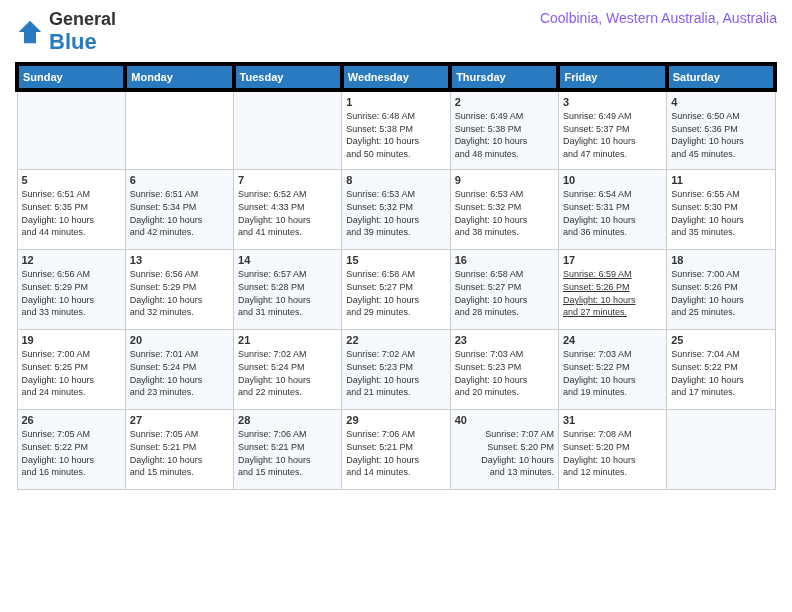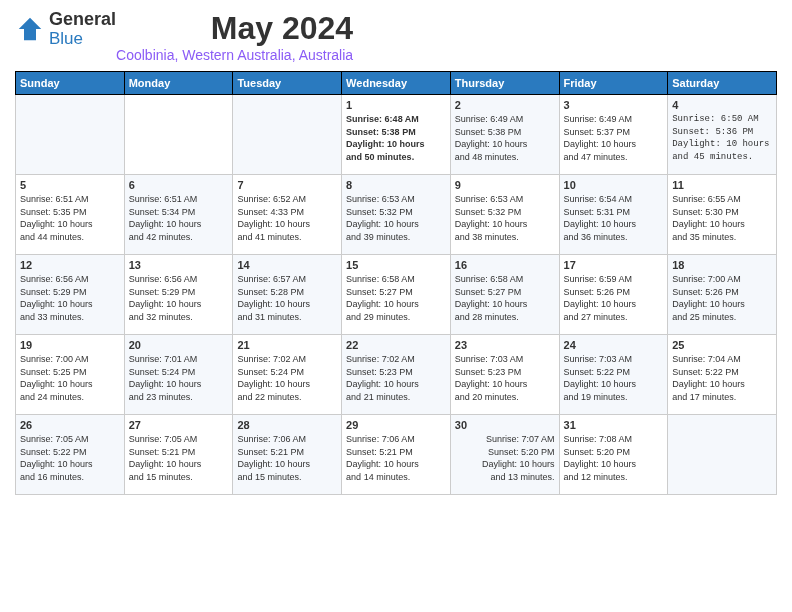--- a/index.html
+++ b/index.html
@@ -5,41 +5,41 @@
     * { box-sizing: border-box; margin: 0; padding: 0; }
     body {
       font-family: Arial, sans-serif;
       background: #fff;
       width: 792px;
       min-height: 612px;
       padding: 10px 15px;
     }
     .header {
       display: flex;
-      justify-content: flex-start;
+      justify-content: space-between;
       align-items: flex-start;
       margin-bottom: 8px;
     }
     .logo {
       display: flex;
       align-items: center;
     }
     .logo-text {
       display: flex;
       flex-direction: column;
       line-height: 1.1;
     }
     .logo-general {
       font-size: 18px;
       font-weight: bold;
       color: #333;
     }
     .logo-blue {
-      font-size: 17px;
-      font-weight: normal;
+      font-size: 22px;
+      font-weight: bold;
       color: #2a7abf;
     }
     .logo-icon {
       width: 30px;
       height: 30px;
       margin-right: 4px;
     }
     .title-block {
       text-align: right;
     }
@@ -56,21 +56,21 @@
       width: 100%;
       border-collapse: collapse;
       table-layout: fixed;
     }
     thead tr th {
       background: #2a7abf;
       color: #fff;
       font-size: 11px;
       font-weight: bold;
       padding: 5px 4px;
-      border: 1px solid #000000;
+      border: 4px solid #000000;
       text-align: left;
     }
     tbody tr td {
       border: 1px solid #ccc;
       vertical-align: top;
       padding: 4px 4px;
       font-size: 9.5px;
       color: #333;
       height: 80px;
       background: #fff;
@@ -104,21 +104,20 @@
     <svg class="logo-icon" viewBox="0 0 40 40">
       <rect x="0" y="0" width="40" height="40" fill="white"></rect>
       <polygon points="20,5 35,20 28,20 28,35 12,35 12,20 5,20" fill="#2a7abf"></polygon>
     </svg>
     <div class="logo-text">
       <span class="logo-general">General</span>
       <span class="logo-blue">Blue</span>
     </div>
   </div>
   <div class="title-block">
-    <div class="title-month">May 2024</div>
     <div class="title-location">Coolbinia, Western Australia, Australia</div>
   </div>
 </div>
 
 <table>
   <thead>
     <tr id="header-row">
     <th>Sunday</th>
         <th>Monday</th>
         <th>Tuesday</th>
@@ -128,42 +127,42 @@
         <th>Saturday</th>
       </tr>
   </thead>
   <tbody id="calendar-body">
   <tr>
         <td></td>
         <td></td>
         <td></td>
         <td>
           <span class="day-num">1</span>
-          <div class="day-info" style="white-space: pre-line; font-weight: bold;">Sunrise: 6:48 AM
+          <div class="day-info" style="white-space: pre-line;">Sunrise: 6:48 AM
 Sunset: 5:38 PM
 Daylight: 10 hours
 and 50 minutes.</div>
         </td>
         <td>
           <span class="day-num">2</span>
           <div class="day-info" style="white-space: pre-line;">Sunrise: 6:49 AM
 Sunset: 5:38 PM
 Daylight: 10 hours
 and 48 minutes.</div>
         </td>
         <td>
           <span class="day-num">3</span>
           <div class="day-info" style="white-space: pre-line;">Sunrise: 6:49 AM
 Sunset: 5:37 PM
 Daylight: 10 hours
 and 47 minutes.</div>
         </td>
         <td>
           <span class="day-num">4</span>
-          <div class="day-info" style="white-space: pre-line; font-family: Liberation Mono, monospace;">Sunrise: 6:50 AM
+          <div class="day-info" style="white-space: pre-line;">Sunrise: 6:50 AM
 Sunset: 5:36 PM
 Daylight: 10 hours
 and 45 minutes.</div>
         </td>
       </tr>
       <tr>
         <td>
           <span class="day-num">5</span>
           <div class="day-info" style="white-space: pre-line;">Sunrise: 6:51 AM
 Sunset: 5:35 PM
@@ -244,21 +243,21 @@
         </td>
         <td>
           <span class="day-num">16</span>
           <div class="day-info" style="white-space: pre-line;">Sunrise: 6:58 AM
 Sunset: 5:27 PM
 Daylight: 10 hours
 and 28 minutes.</div>
         </td>
         <td>
           <span class="day-num">17</span>
-          <div class="day-info" style="white-space: pre-line;">Sunrise: 6:59 AM
+          <div class="day-info" style="white-space: pre-line; text-decoration: underline;">Sunrise: 6:59 AM
 Sunset: 5:26 PM
 Daylight: 10 hours
 and 27 minutes.</div>
         </td>
         <td>
           <span class="day-num">18</span>
           <div class="day-info" style="white-space: pre-line;">Sunrise: 7:00 AM
 Sunset: 5:26 PM
 Daylight: 10 hours
 and 25 minutes.</div>
@@ -338,21 +337,21 @@
 and 15 minutes.</div>
         </td>
         <td>
           <span class="day-num">29</span>
           <div class="day-info" style="white-space: pre-line;">Sunrise: 7:06 AM
 Sunset: 5:21 PM
 Daylight: 10 hours
 and 14 minutes.</div>
         </td>
         <td>
-          <span class="day-num">30</span>
+          <span class="day-num">40</span>
           <div class="day-info" style="white-space: pre-line; text-align: right;">Sunrise: 7:07 AM
 Sunset: 5:20 PM
 Daylight: 10 hours
 and 13 minutes.</div>
         </td>
         <td>
           <span class="day-num">31</span>
           <div class="day-info" style="white-space: pre-line;">Sunrise: 7:08 AM
 Sunset: 5:20 PM
 Daylight: 10 hours

